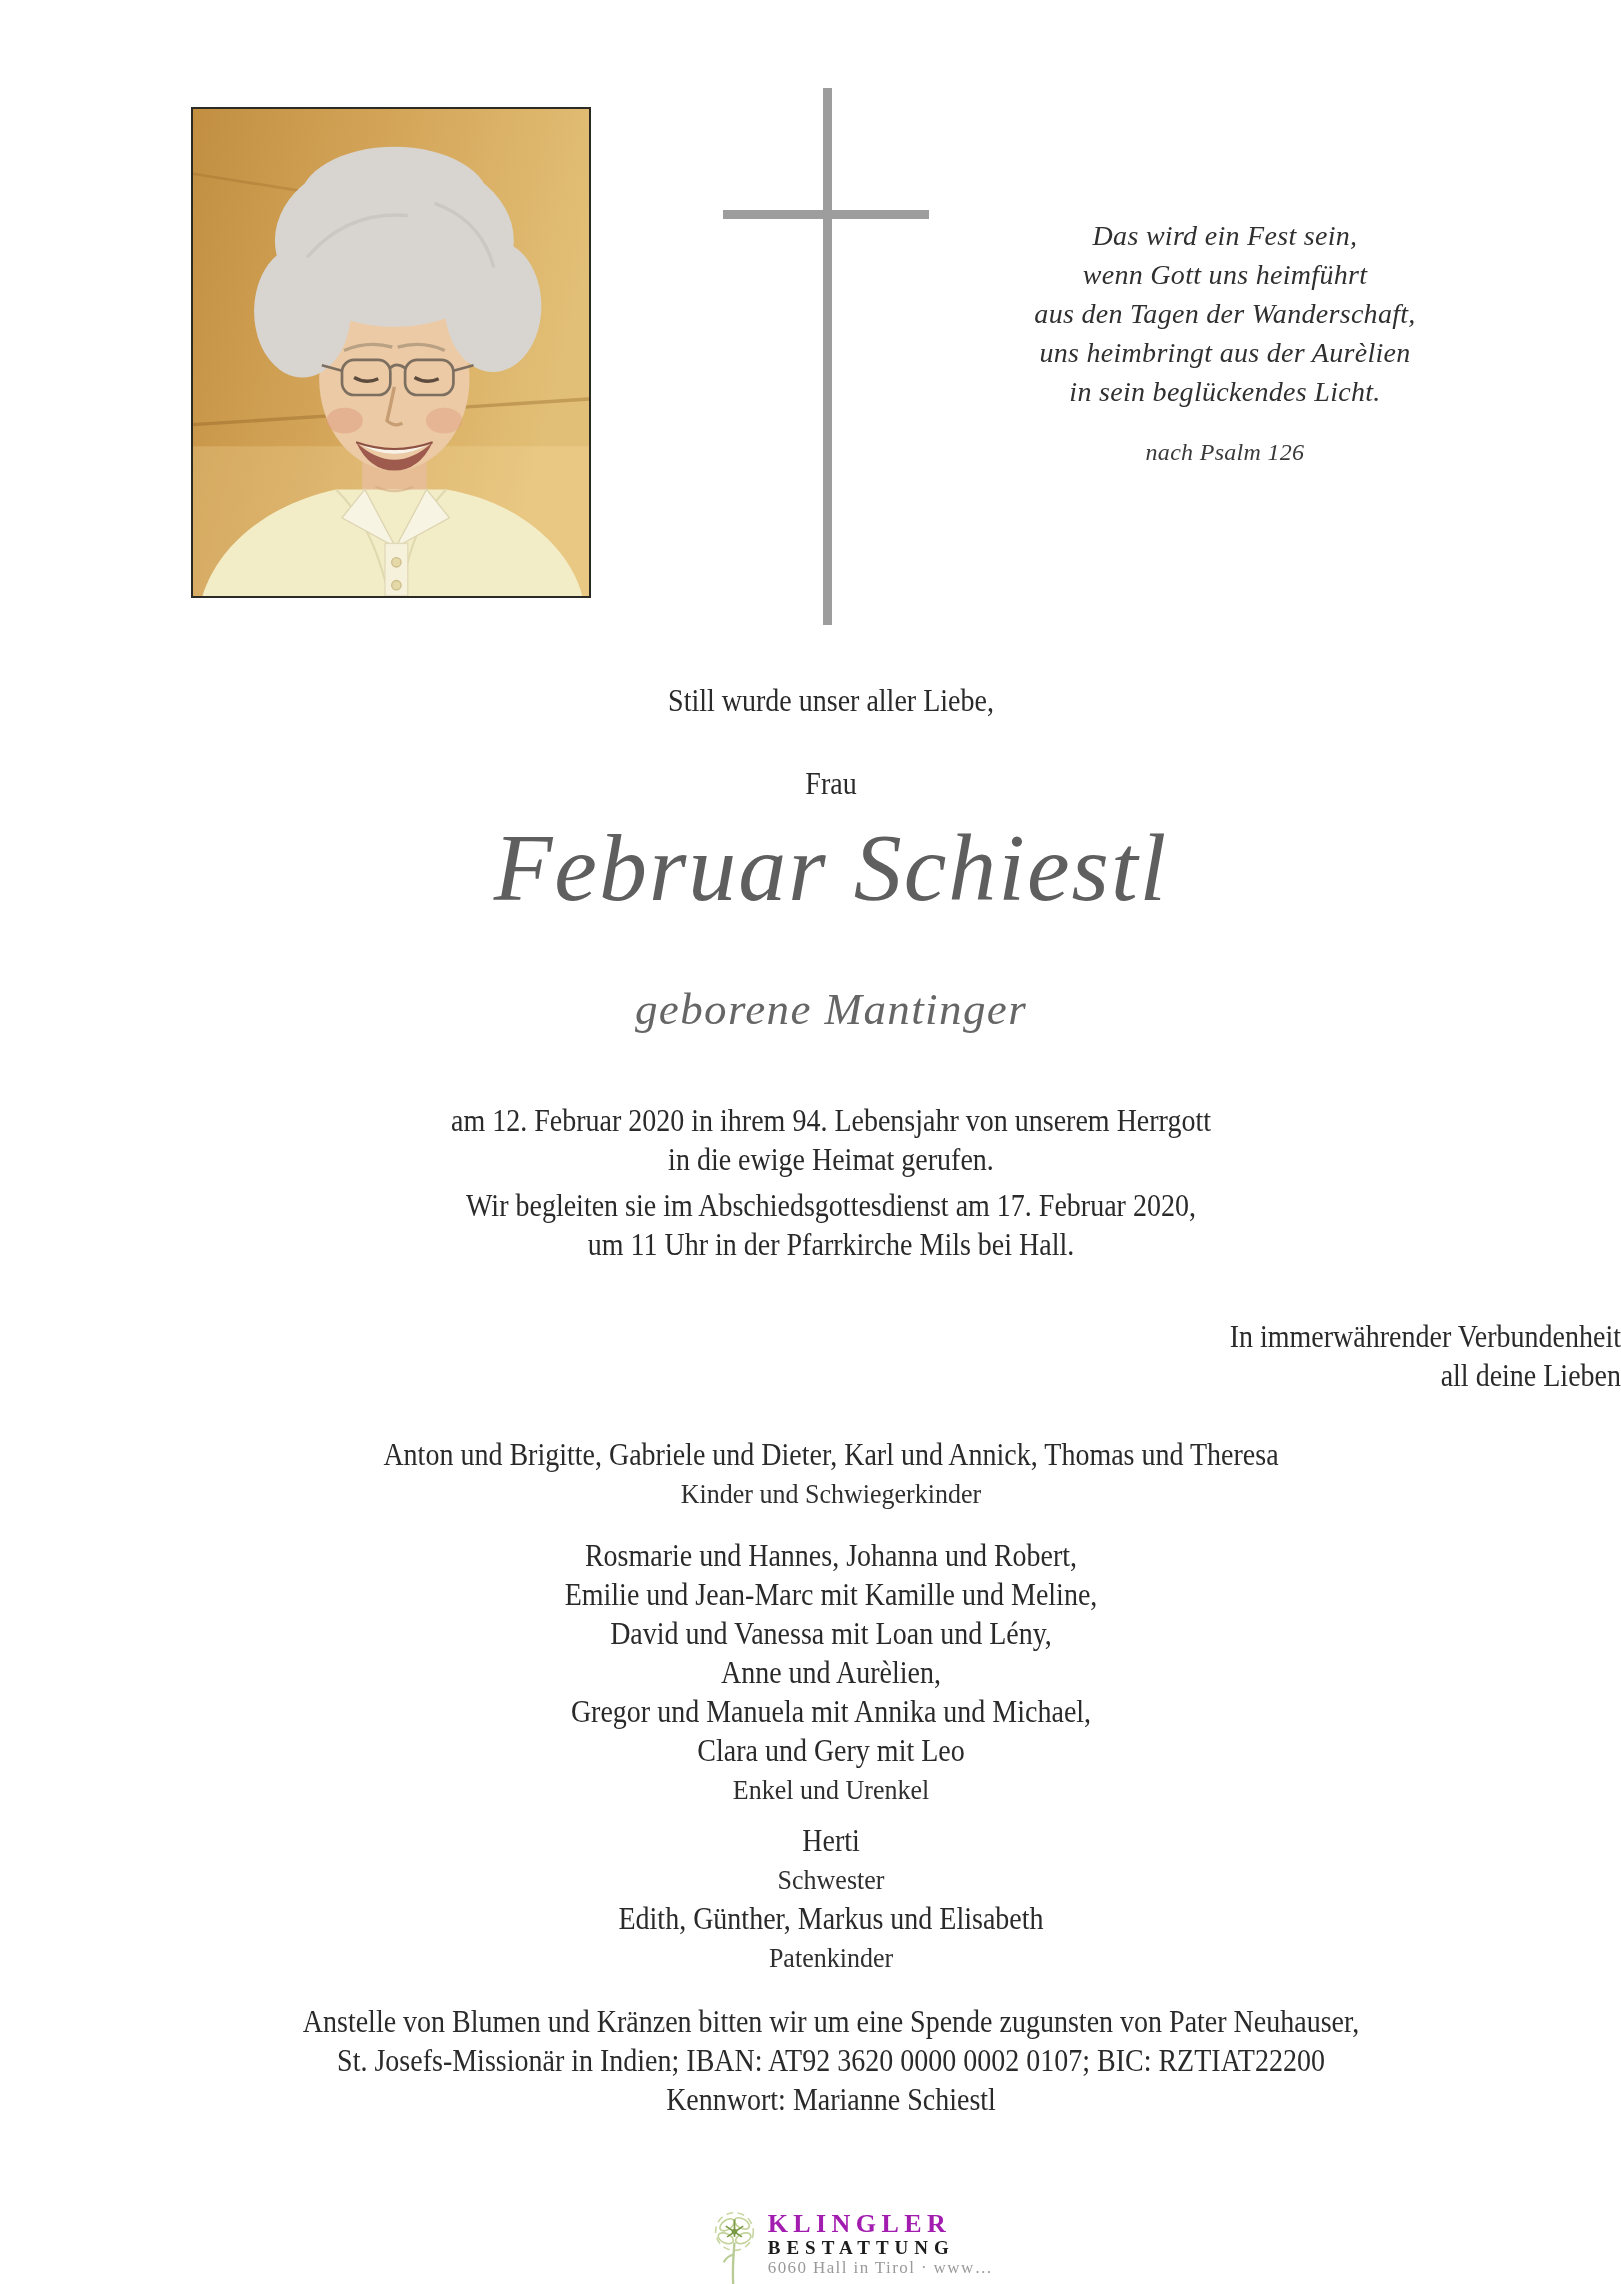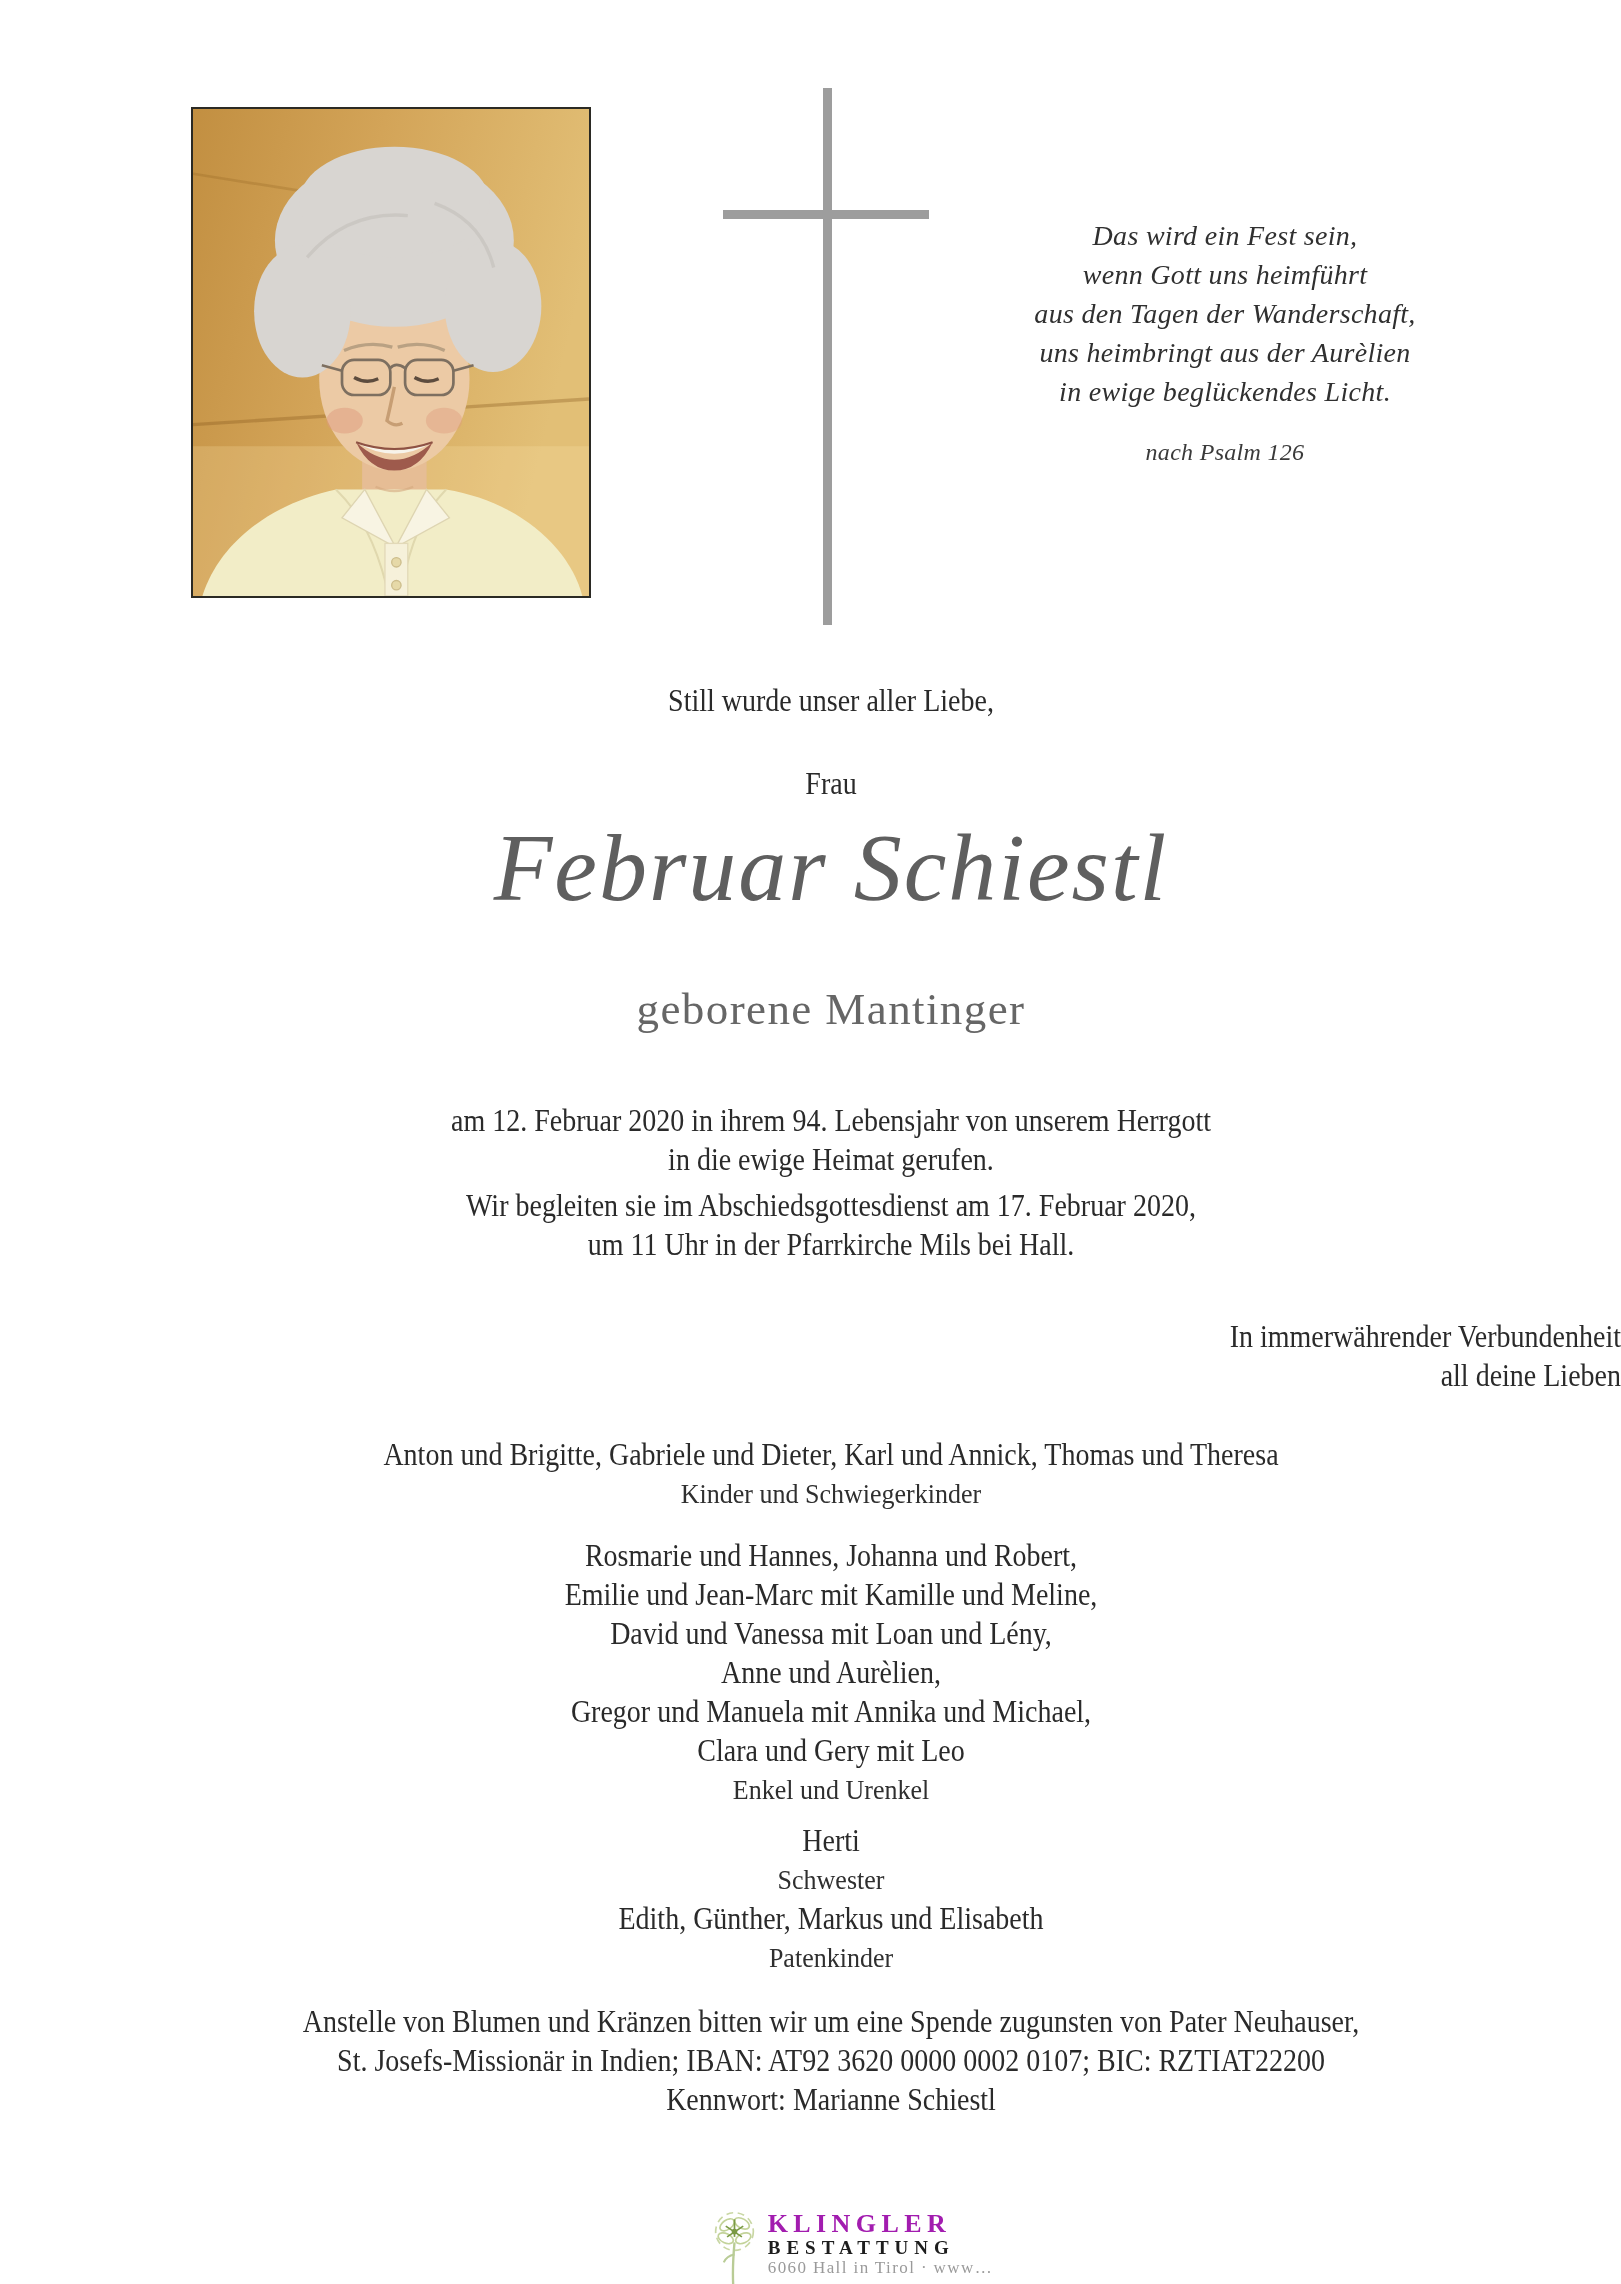--- a/index.html
+++ b/index.html
@@ -28,21 +28,21 @@
   .center-col{left:41px;width:1580px;text-align:center;}
   .body-line{font-size:28px;line-height:39px;transform:scaleY(1.12);}
   .role-line{font-size:26px;line-height:39px;transform:scaleY(1.08);color:#2f2f2f;}
   .intro{top:681px;}
   .salut{top:764px;}
   .deceased{
     top:790px;font-style:italic;font-size:96px;line-height:156px;
     color:#5f5f5f;letter-spacing:2px;
   }
   .maiden{
-    top:978px;font-size:45px;line-height:62px;
+    top:978px;font-style:italic;font-size:45px;line-height:62px;
     color:#666666;letter-spacing:1.4px;
   }
   .passing{top:1101px;}
   .service{top:1186px;text-align:center;}
   .bond{top:1317px;text-align:right;}
   .group1{top:1435px;}
   .group2{top:1536px;}
   .group34{top:1821px;}
   .donation{top:2002px;}
   
@@ -124,21 +124,21 @@
 </div>
 
 <div class="abs cross-v"></div>
 <div class="abs cross-h"></div>
 
 <div class="abs poem">
   <div>Das wird ein Fest sein,</div>
   <div>wenn Gott uns heimführt</div>
   <div>aus den Tagen der Wanderschaft,</div>
   <div>uns heimbringt aus der Aurèlien</div>
-  <div>in ewige beglückendes Licht.</div>
+  <div>in sein beglückendes Licht.</div>
   <div class="psalm">nach Psalm 126</div>
 </div>
 
 <div class="abs center-col intro">
   <div class="body-line">Still wurde unser aller Liebe,</div>
 </div>
 
 <div class="abs center-col salut">
   <div class="body-line">Frau</div>
 </div>

